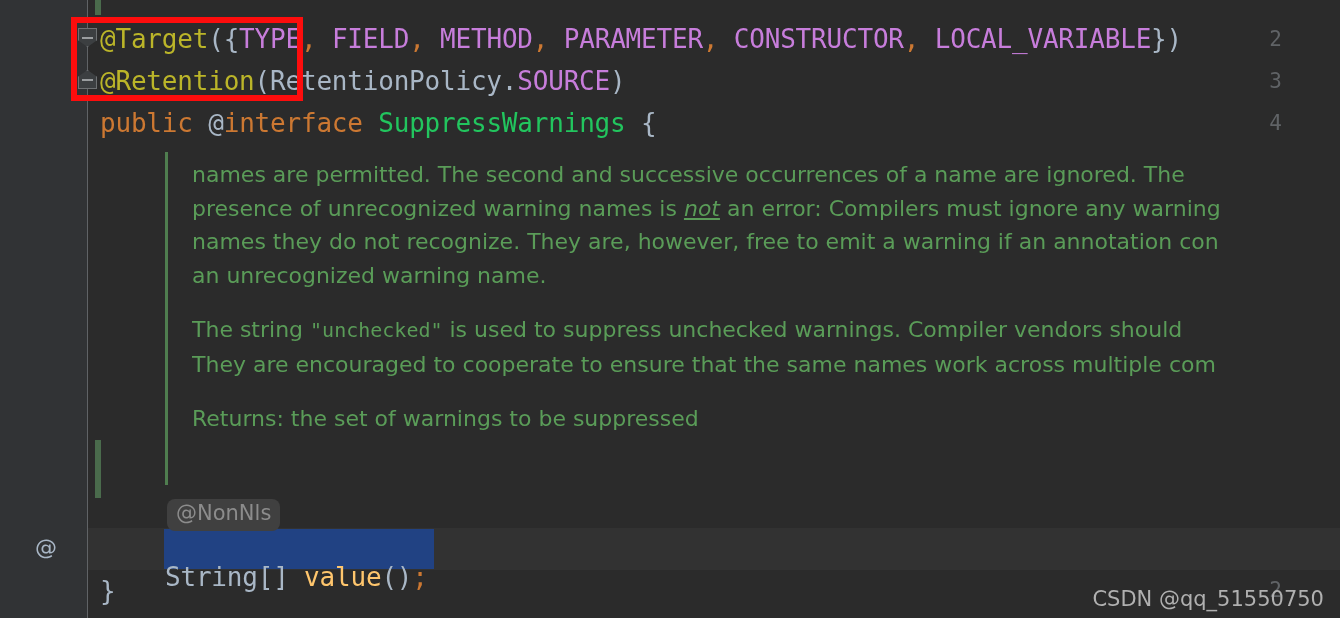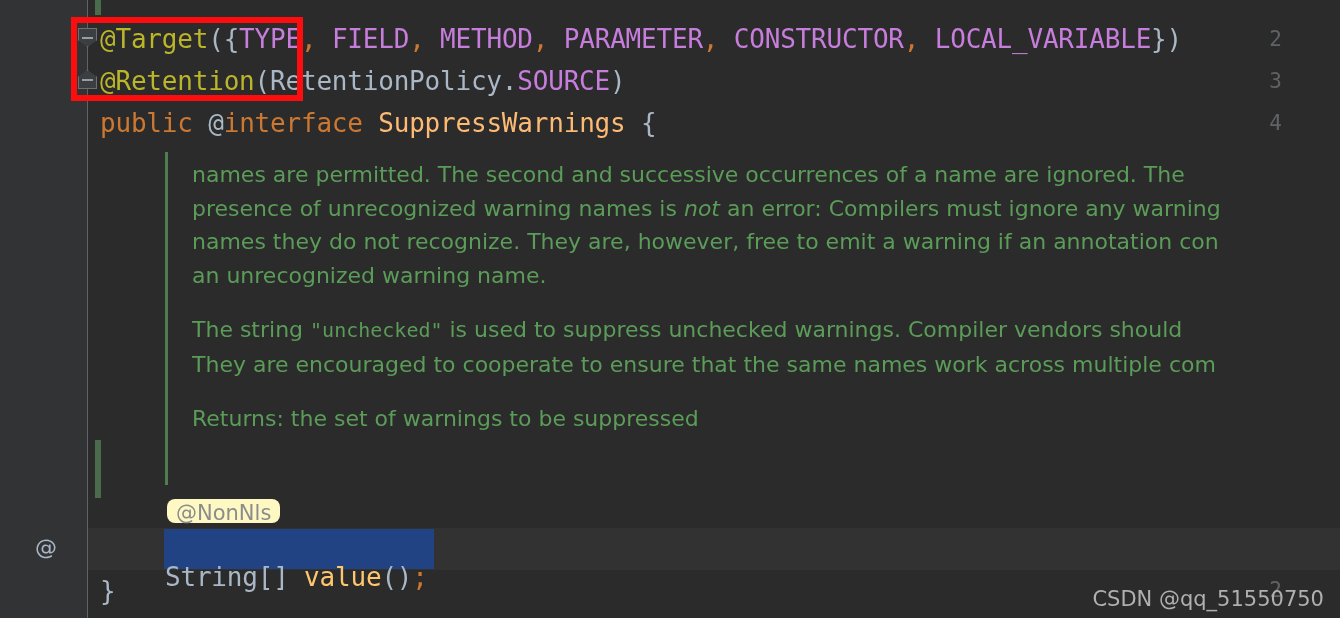--- a/index.html
+++ b/index.html
@@ -127,48 +127,48 @@
     height: 42px;
     background: #323232;
   }
 
   
   .t-anno   { color: #bbb529; }
   .t-punct  { color: #a9b7c6; }
   .t-const  { color: #c77ddb; }
   .t-comma  { color: #cc7832; }
   .t-kw     { color: #cc7832; }
-  .t-class  { color: #fdba74; }
+  .t-class  { color: #22c55e; }
   .t-plain  { color: #a9b7c6; }
   .t-at     { color: #a9b7c6; }
   .t-method { color: #ffc66d; }
   .t-semi   { color: #cc7832; }
   .doc-para {
     position: relative;
     margin: 0 0 0 27px;
     color: #5a9c58;
     font-family: "DejaVu Sans", sans-serif;
     font-size: 22px;
     line-height: 33.5px;
     white-space: pre;
     overflow: hidden;
   }
-  .doc-it { font-style: italic; }
+  .doc-it { font-style: italic; text-decoration: underline; }
   .doc-mono { font-family: "DejaVu Sans Mono", monospace; font-size: 20px; }
 
   
   #inlay {
     position: absolute;
     left: 167px;
     top: 499px;
-    height: 24px;
+    height: 32px;
     line-height: 28px;
     padding: 0 9px;
     border-radius: 8px;
-    background: #fef9c3;
+    background: #404040;
     color: #8c8c8c;
     font-family: "DejaVu Sans", sans-serif;
     font-size: 21px;
     white-space: pre;
   }
 
   
   #selection {
     position: absolute;
     left: 164px;

